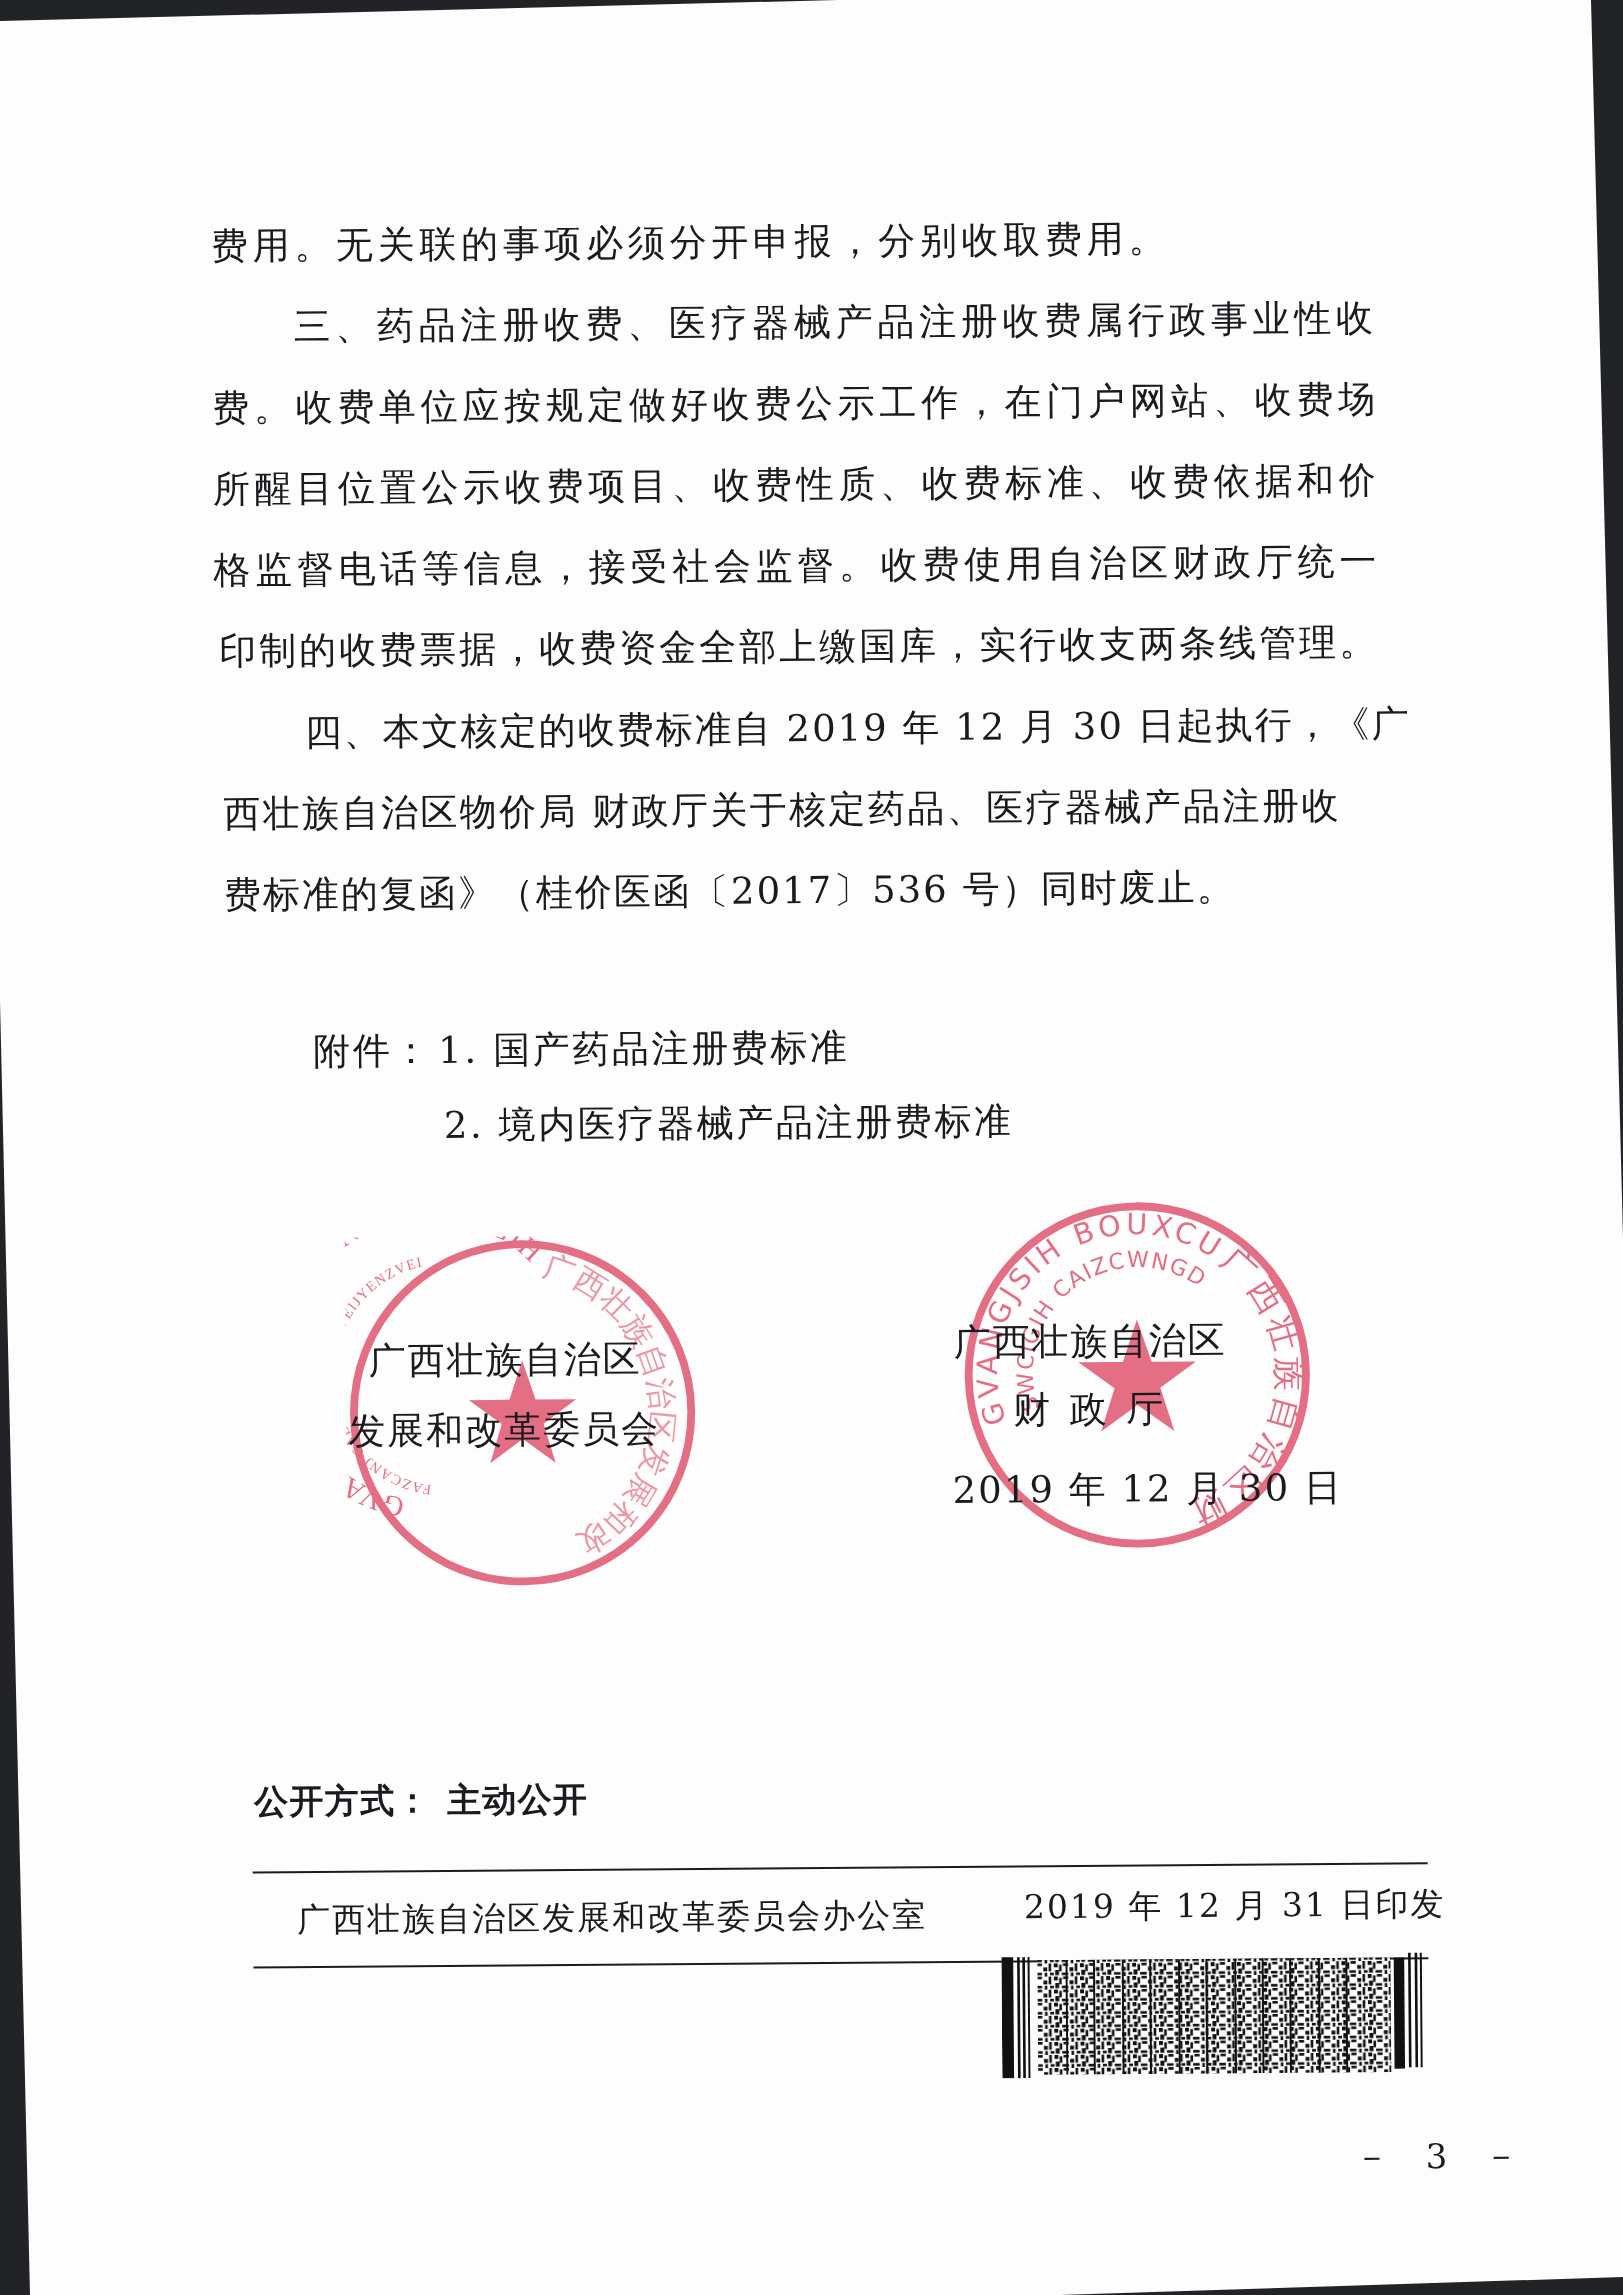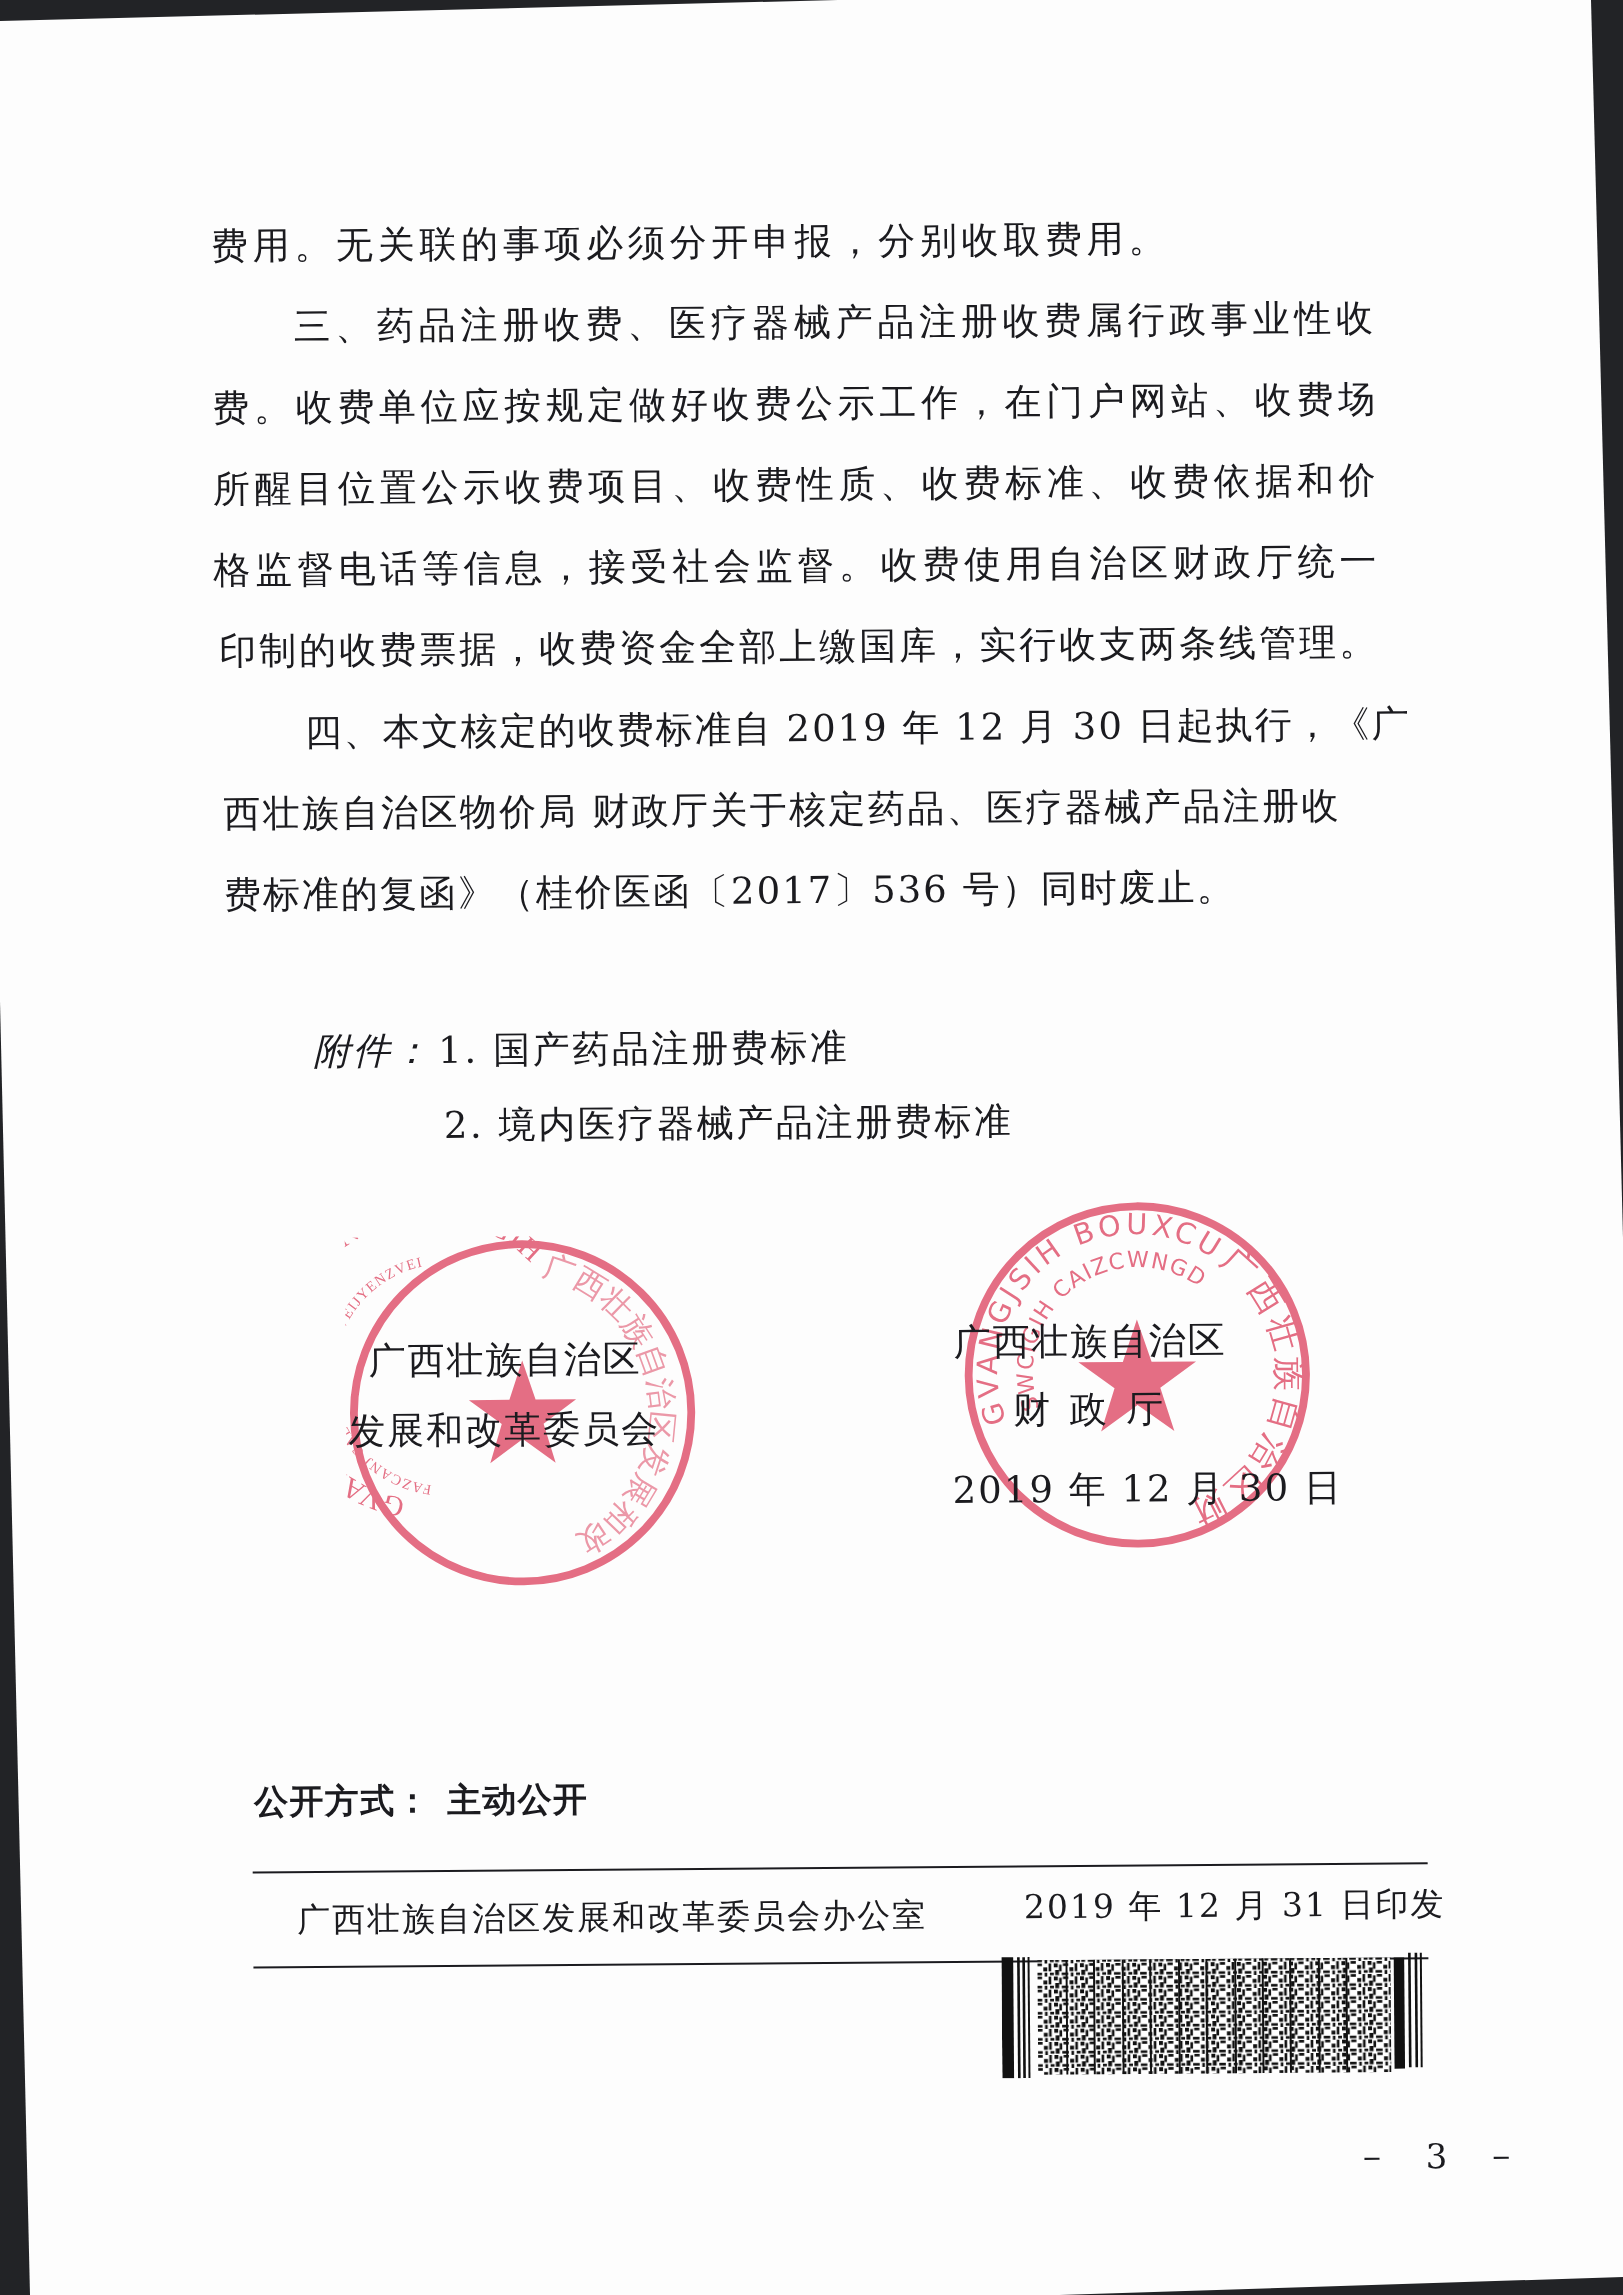--- a/index.html
+++ b/index.html
@@ -39,21 +39,21 @@
       <div class="line" style="left:218px;top:385px;">费。收费单位应按规定做好收费公示工作，在门户网站、收费场</div>
       <div class="line" style="left:218px;top:466px;">所醒目位置公示收费项目、收费性质、收费标准、收费依据和价</div>
       <div class="line" style="left:218px;top:547px;">格监督电话等信息，接受社会监督。收费使用自治区财政厅统一</div>
       <div class="line" style="left:223px;top:628px;letter-spacing:3px;">印制的收费票据，收费资金全部上缴国库，实行收支两条线管理。</div>
       <div class="line" style="left:308px;top:710px;letter-spacing:2px;">四、本文核定的收费标准自 2019 年 12 月 30 日起执行，《广</div>
       <div class="line" style="left:226px;top:791px;letter-spacing:2.4px;">西壮族自治区物价局 财政厅关于核定药品、医疗器械产品注册收</div>
       <div class="line" style="left:226px;top:872px;letter-spacing:2px;">费标准的复函》（桂价医函〔2017〕536 号）同时废止。</div>
     </div>
 
     <div>
-      <span class="attach" style="left:314px;top:1029px;font-style:italic;">附件：</span>
+      <span class="attach" style="left:314px;top:1029px;">附件：</span>
       <span class="attach" style="left:439px;top:1029px;">1. 国产药品注册费标准</span>
       <span class="attach" style="left:444px;top:1104px;">2. 境内医疗器械产品注册费标准</span>
     </div>
 
     <svg class="seal" style="left:344px;top:1234px;" width="353" height="353" viewBox="0 0 540 540">
       <defs>
         <path id="arcL1" d="M 90 400 A 215 215 0 1 1 300 60"></path>
         <path id="arcL2" d="M 130 380 A 170 170 0 1 1 285 105"></path>
         <path id="arcL3" d="M 300 60 A 215 215 0 0 1 330 470"></path>
       </defs>

